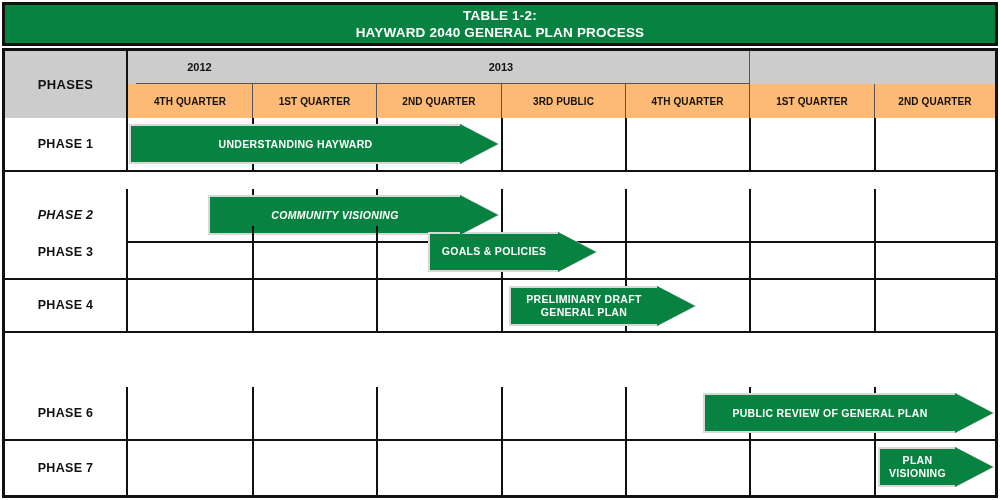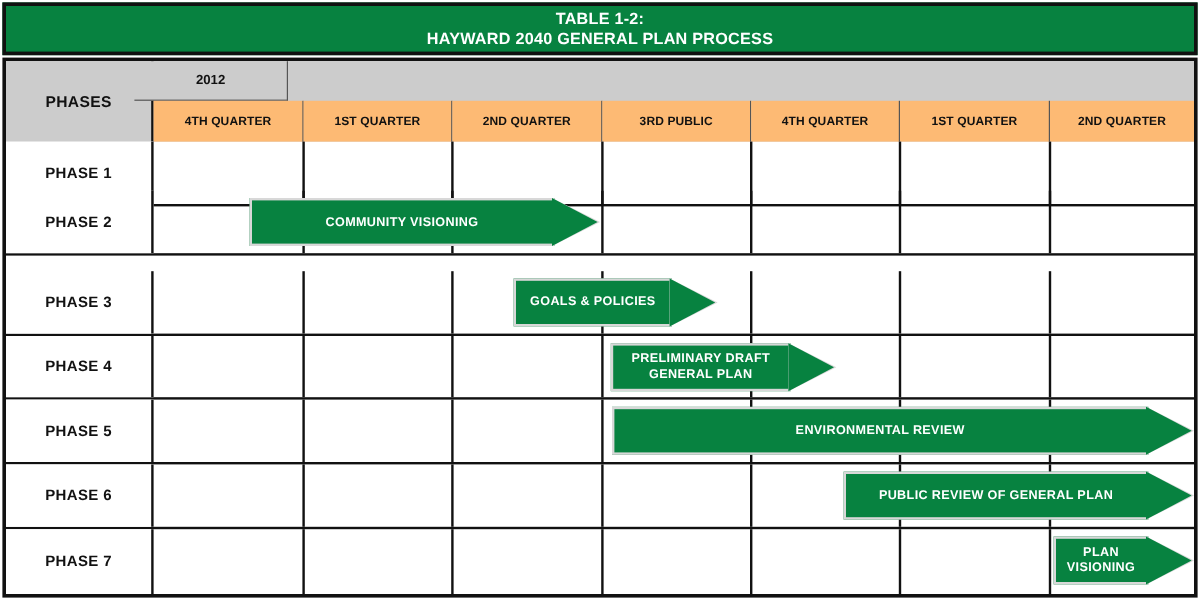--- a/index.html
+++ b/index.html
@@ -213,44 +213,50 @@
   <div class="title-banner">
     <div class="title-line1">TABLE 1-2:</div>
     <div class="title-line2">HAYWARD 2040 GENERAL PLAN PROCESS</div>
   </div>
 
   <div class="grid-frame">
 
     <div class="header-band">
       <div class="phases-cell">PHASES</div>
 
-      <div class="year-cell" style="left:107px; width:128px;">2012</div>
+      <div class="year-cell" style="left:131px; width:128px;">2012</div>
+      <div class="year-cell" style="left:248px; width:497px;">2013</div>
 
       <div class="quarter-cell" style="left:123px; width:125px;">4TH QUARTER</div>
       <div class="quarter-cell" style="left:248px; width:124px;">1ST QUARTER</div>
       <div class="quarter-cell" style="left:372px; width:125px;">2ND QUARTER</div>
       <div class="quarter-cell" style="left:497px; width:124px;">3RD PUBLIC</div>
       <div class="quarter-cell" style="left:621px; width:124px;">4TH QUARTER</div>
       <div class="quarter-cell" style="left:745px; width:125px;">1ST QUARTER</div>
       <div class="quarter-cell last" style="left:870px; width:120px;">2ND QUARTER</div>
     </div>
 
     <div class="body-area">
 
       <div class="row" style="top:0px;padding-left:38px;">
         <div class="row-label">PHASE 1</div>
         <div class="cell-divider" style="left:247px;"></div>
         <div class="cell-divider" style="left:371px;"></div>
         <div class="cell-divider" style="left:496px;"></div>
         <div class="cell-divider" style="left:620px;"></div>
         <div class="cell-divider" style="left:744px;"></div>
         <div class="cell-divider" style="left:869px;"></div>
-      </div>
-
-      <div class="row" style="top:41px;">
+        <div class="bar" style="left:124px; width:333px;">
+          <span class="tip-edge"></span>
+          <span class="tip"></span>
+          <span class="bar-label">UNDERSTANDING HAYWARD</span>
+        </div>
+      </div>
+
+      <div class="row" style="top:71px;font-style:italic;">
         <div class="row-label">PHASE 2</div>
         <div class="cell-divider" style="left:247px;"></div>
         <div class="cell-divider" style="left:371px;"></div>
         <div class="cell-divider" style="left:496px;"></div>
         <div class="cell-divider" style="left:620px;"></div>
         <div class="cell-divider" style="left:744px;"></div>
         <div class="cell-divider" style="left:869px;"></div>
         <div class="bar" style="left:203px; width:254px;">
           <span class="tip-edge"></span>
           <span class="tip"></span>
@@ -284,34 +290,20 @@
         <div class="bar" style="left:504px; width:150px;">
           <span class="tip-edge"></span>
           <span class="tip"></span>
           <span class="bar-label">
             <span>PRELIMINARY DRAFT</span><br>
             <span>GENERAL PLAN</span>
           </span>
         </div>
       </div>
 
-      <div class="row" style="top:215.428px;">
-        <div class="row-label">PHASE 5</div>
-        <div class="cell-divider" style="left:247px;"></div>
-        <div class="cell-divider" style="left:371px;"></div>
-        <div class="cell-divider" style="left:496px;"></div>
-        <div class="cell-divider" style="left:620px;"></div>
-        <div class="cell-divider" style="left:744px;"></div>
-        <div class="cell-divider" style="left:869px;"></div>
-        <div class="bar" style="left:505px; width:447px;">
-          <span class="tip-edge"></span>
-          <span class="tip"></span>
-          <span class="bar-label">ENVIRONMENTAL REVIEW</span>
-        </div>
-      </div>
 
       <div class="row" style="top:269.285px;">
         <div class="row-label">PHASE 6</div>
         <div class="cell-divider" style="left:247px;"></div>
         <div class="cell-divider" style="left:371px;"></div>
         <div class="cell-divider" style="left:496px;"></div>
         <div class="cell-divider" style="left:620px;"></div>
         <div class="cell-divider" style="left:744px;"></div>
         <div class="cell-divider" style="left:869px;"></div>
         <div class="bar" style="left:698px; width:254px;">

